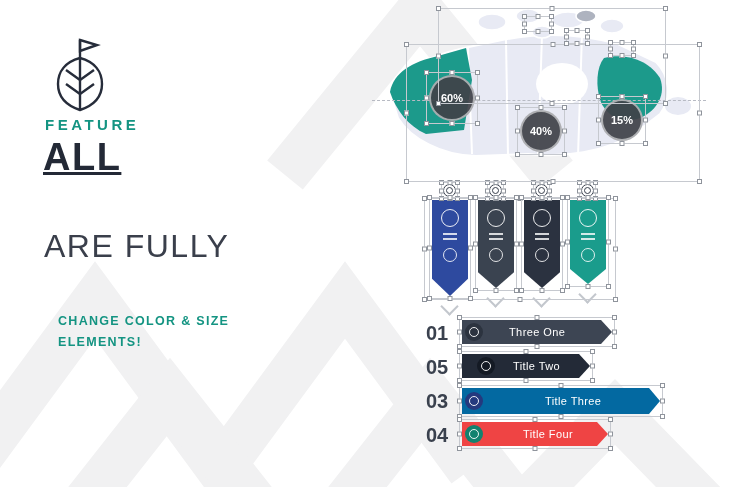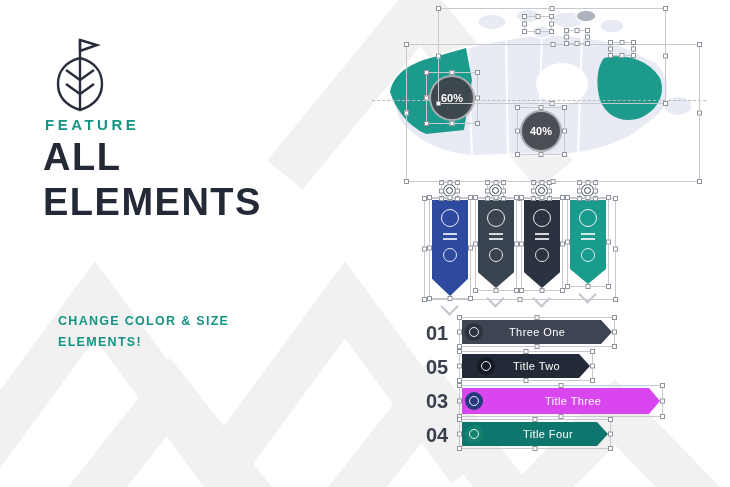--- a/index.html
+++ b/index.html
@@ -5,21 +5,21 @@
   html,body{margin:0;padding:0;background:#fff;}
   .stage{
     position:relative;width:730px;height:487px;background:#ffffff;
     overflow:hidden;font-family:"Liberation Sans",sans-serif;
   }
   .abs{position:absolute;}
   
   .watermark{position:absolute;inset:0;z-index:0;}
   
   .eyebrow{left:45px;top:116px;font-size:15px;font-weight:700;letter-spacing:3.5px;color:#149482;z-index:2;text-align:right;}
-  .h1{left:43px;font-size:38px;font-weight:800;letter-spacing:1.5px;color:#232936;z-index:2;}
+  .h1{left:43px;font-size:38px;font-weight:800;letter-spacing:1.5px;color:#232936;z-index:2;text-decoration:underline;}
   .h1a{top:136px;} .h1b{top:181px;}
   .h2{left:44px;font-size:32px;font-weight:400;letter-spacing:1.5px;color:#3a3f4b;z-index:2;}
   .h2a{top:228px;} .h2b{top:266px;}
   .tag{left:58px;font-size:12.5px;font-weight:700;letter-spacing:1.3px;color:#149482;z-index:2;}
   .tag1{top:314px;} .tag2{top:335px;}
   .logo{left:44px;top:34px;z-index:2;}
   
   .sel-frame{position:absolute;border:1px solid #c6c9cf;pointer-events:none;z-index:6;}
   .sel-frame.fit{inset:-3px;}
   .handle{position:absolute;width:5px;height:5px;background:#fff;border:1px solid #8f949c;box-sizing:border-box;}
@@ -79,21 +79,21 @@
       <path d="M36 6 L53 11 L36 17 Z"></path>
       <path d="M36 24 C51 28 58 38 58 50 C58 64 48 72 36 76 C24 72 14 64 14 50 C14 38 21 28 36 24 Z"></path>
       <path d="M22 36 L36 46 L50 36"></path>
       <path d="M22 50 L36 60 L50 50"></path>
       <path d="M36 24 L36 76"></path>
     </g>
   </svg>
 
   <div class="abs eyebrow">FEATURE</div>
   <div class="abs h1 h1a">ALL</div>
-  <div class="abs h1 h1b">ELEMENTS</div>
+  <div class="abs h2 h2a">ARE FULLY</div>
   <div class="abs tag tag1">CHANGE COLOR &amp; SIZE</div>
   <div class="abs tag tag2">ELEMENTS!</div>
 
   <div class="abs map-zone">
     <svg width="334" height="192" viewBox="0 0 334 192">
 
       <path d="M18 86 C28 62 58 50 92 42 L130 34 C170 26 210 28 246 38 L284 56 C298 70 300 92 288 108 L262 128 C232 146 192 152 156 148 L104 150 C70 150 38 132 26 112 Z" fill="#e8eaf4" stroke="#ffffff" stroke-width="2"></path>
 
       <g stroke="#ffffff" stroke-width="2" fill="none">
         <path d="M96 42 L100 148"></path>
@@ -185,20 +185,35 @@
         <span class="handle h-ml"></span>
         <span class="handle h-mr"></span>
         <span class="handle h-bl"></span>
         <span class="handle h-bm"></span>
         <span class="handle h-br"></span>
       </div>
   </div>
   <div class="abs stat" style="left:520px;top:110px;width:42px;height:42px;">
     <div class="stat-circle">
       <span>40%</span>
+    </div>
+    <div class="sel-frame fit">
+        <span class="handle h-tl"></span>
+        <span class="handle h-tm"></span>
+        <span class="handle h-tr"></span>
+        <span class="handle h-ml"></span>
+        <span class="handle h-mr"></span>
+        <span class="handle h-bl"></span>
+        <span class="handle h-bm"></span>
+        <span class="handle h-br"></span>
+      </div>
+  </div>
+  <div class="abs stat" style="left:601px;top:99px;width:42px;height:42px;">
+    <div class="stat-circle">
+      <span>15%</span>
     </div>
     <div class="sel-frame fit">
         <span class="handle h-tl"></span>
         <span class="handle h-tm"></span>
         <span class="handle h-tr"></span>
         <span class="handle h-ml"></span>
         <span class="handle h-mr"></span>
         <span class="handle h-bl"></span>
         <span class="handle h-bm"></span>
         <span class="handle h-br"></span>
@@ -390,21 +405,21 @@
           <span class="handle h-bl"></span>
           <span class="handle h-bm"></span>
           <span class="handle h-br"></span>
         </div>
     </div>
   </div>
 
   <div class="list-row" style="top:388px;">
     <span class="row-num">03</span>
     <div class="row-wrap" style="width:198px;height:26px;">
-      <div class="row-banner" style="background:#d946ef;">
+      <div class="row-banner" style="background:#0369a1;">
         <span class="row-badge" style="background:#24397E;">
             <i></i>
           </span>
         <span class="row-title" style="margin-left:62px;">Title Three</span>
       </div>
       <div class="sel-frame fit">
           <span class="handle h-tl"></span>
           <span class="handle h-tm"></span>
           <span class="handle h-tr"></span>
           <span class="handle h-ml"></span>
@@ -412,21 +427,21 @@
           <span class="handle h-bl"></span>
           <span class="handle h-bm"></span>
           <span class="handle h-br"></span>
         </div>
     </div>
   </div>
 
   <div class="list-row" style="top:422px;">
     <span class="row-num">04</span>
     <div class="row-wrap" style="width:146px;height:24px;">
-      <div class="row-banner" style="background:#0f766e;">
+      <div class="row-banner" style="background:#ef4444;">
         <span class="row-badge" style="background:#12826F;">
             <i></i>
           </span>
         <span class="row-title" style="margin-left:40px;">Title Four</span>
       </div>
       <div class="sel-frame fit">
           <span class="handle h-tl"></span>
           <span class="handle h-tm"></span>
           <span class="handle h-tr"></span>
           <span class="handle h-ml"></span>

